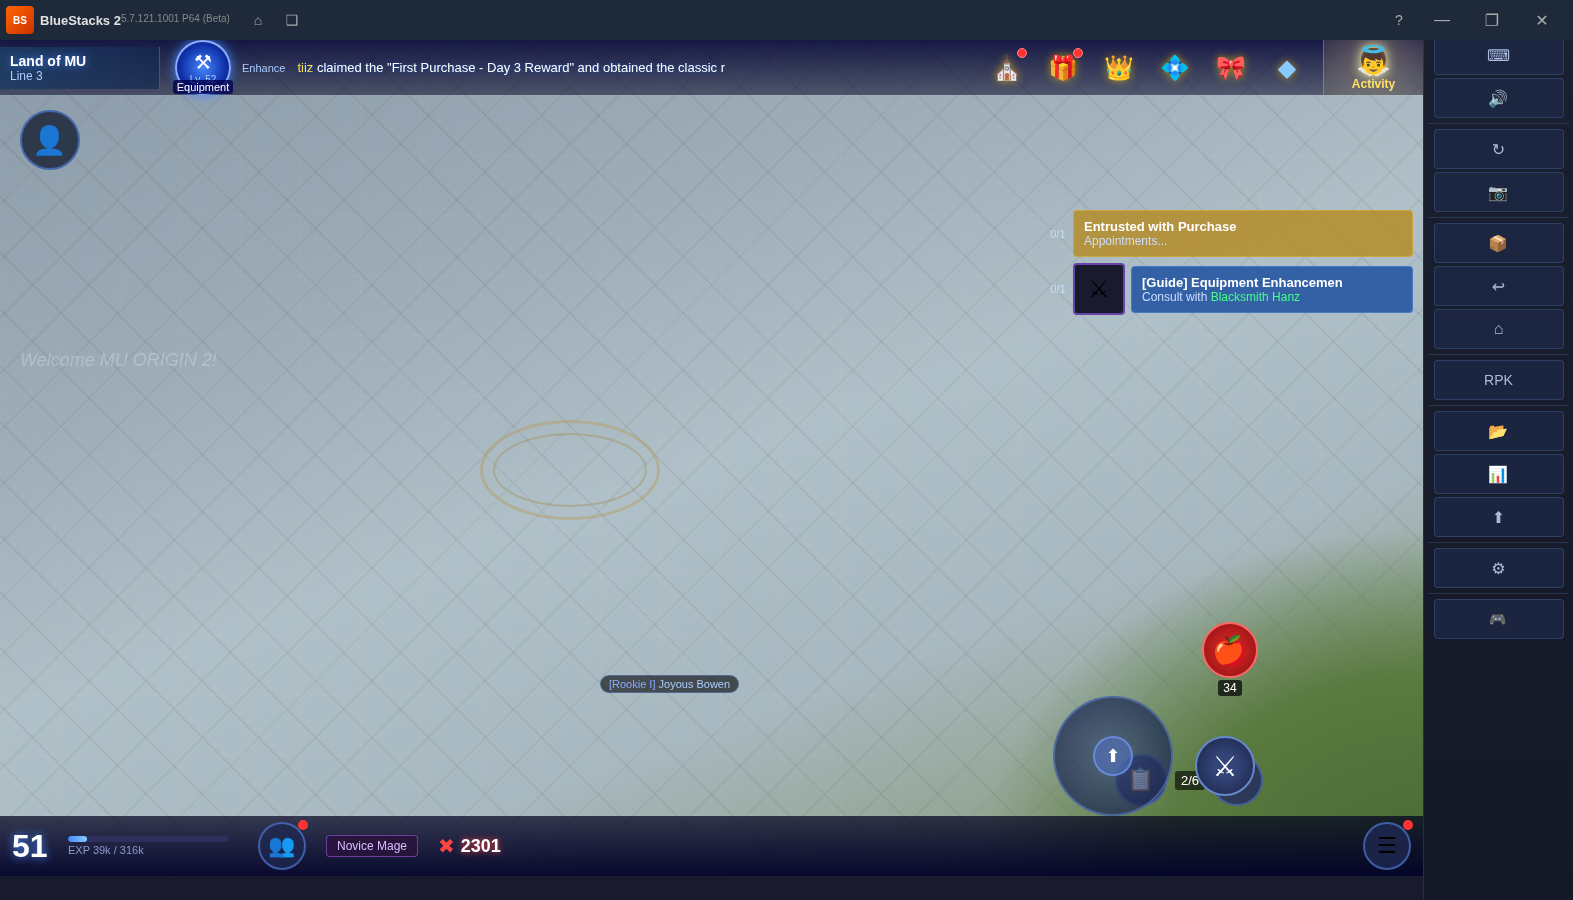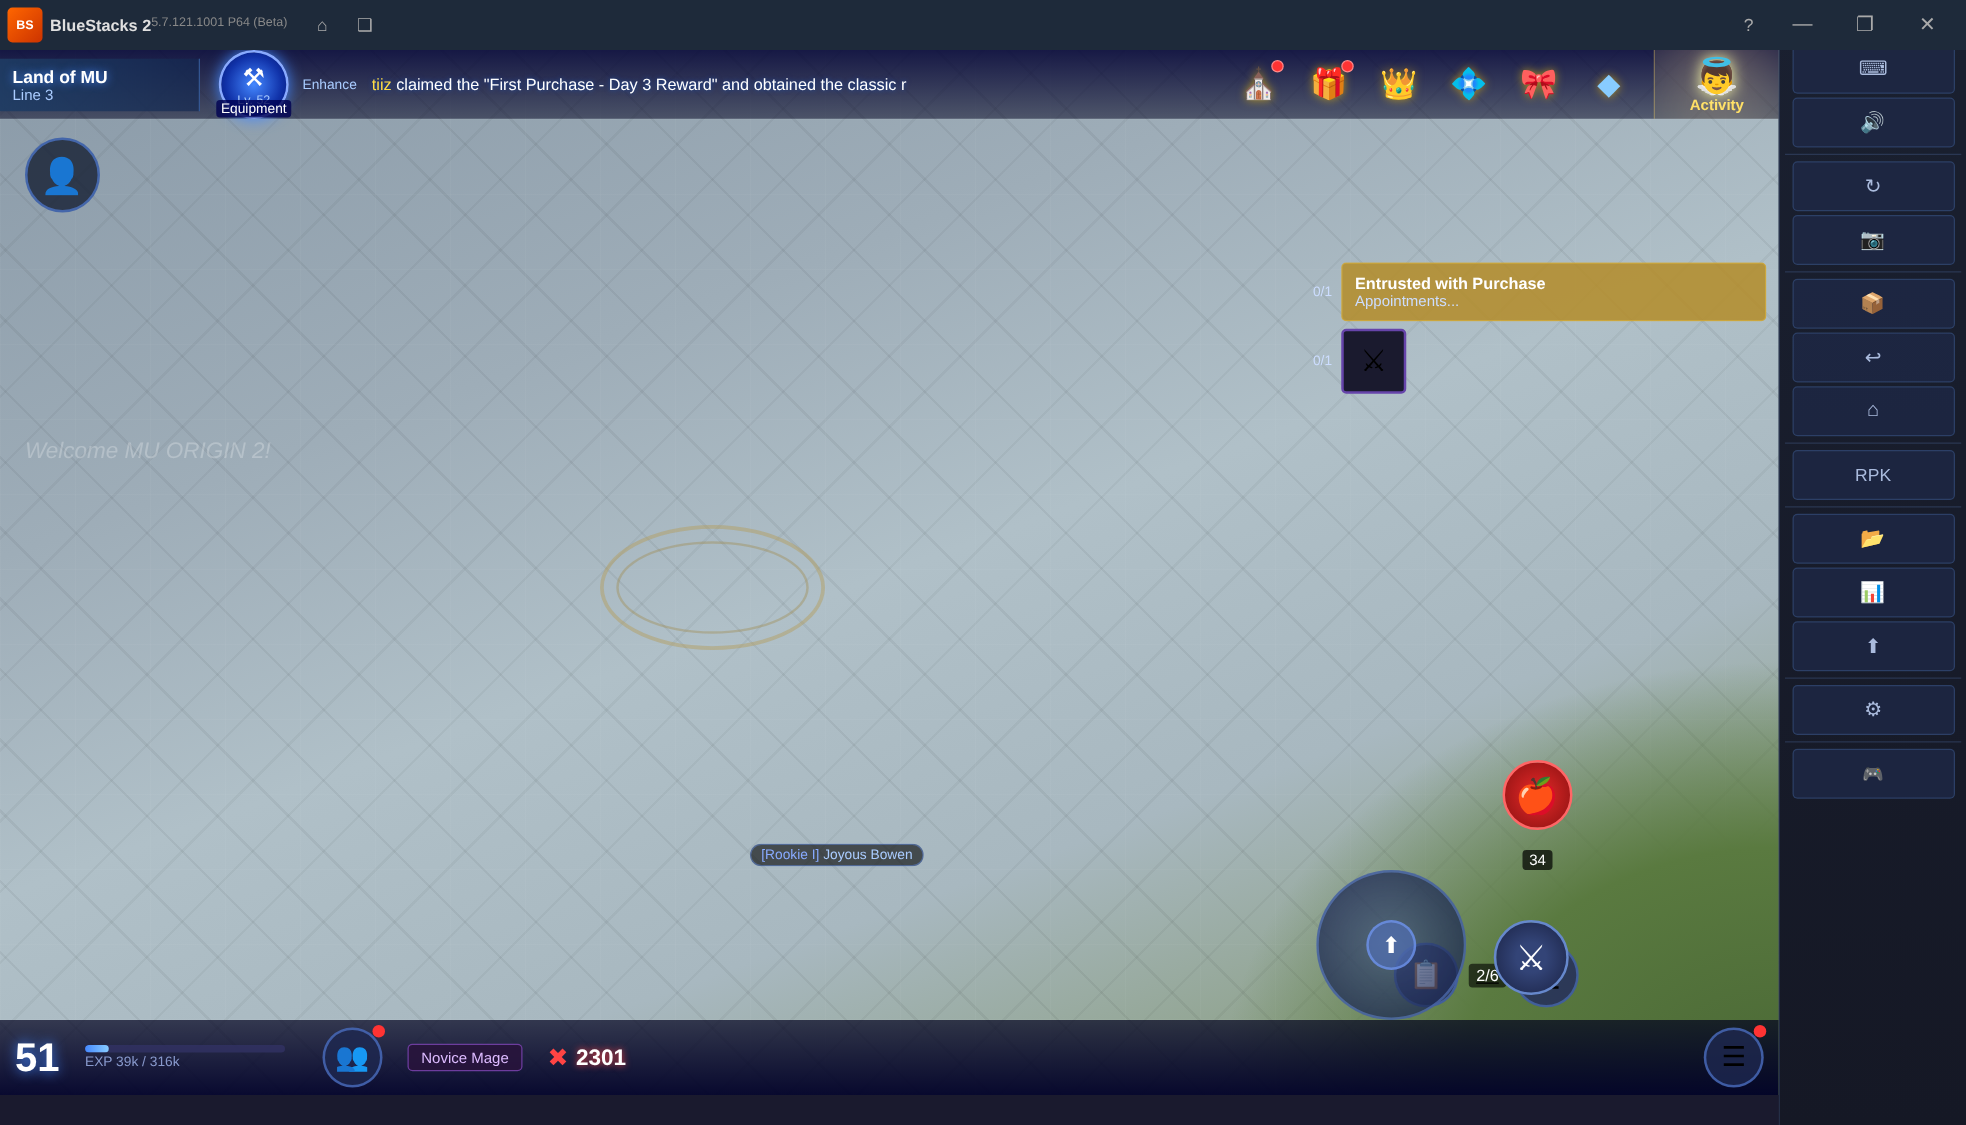--- a/index.html
+++ b/index.html
@@ -517,21 +517,21 @@
       border: 2px solid #ff6666;
       display: flex; align-items: center; justify-content: center;
       font-size: 28px;
     }
     .food-count {
       color: #fff;
       font-size: 12px;
       background: rgba(0,0,0,0.7);
       padding: 1px 5px;
       border-radius: 3px;
-      margin-top: 16px;
+      margin-top: 2px;
     }
 
     
     #auto-btn {
       position: absolute;
       bottom: 80px; right: 168px;
       display: flex; flex-direction: column;
       align-items: center;
       cursor: pointer;
     }
@@ -691,20 +691,26 @@
         <div class="quest-title">Entrusted with Purchase</div>
         <div class="quest-subtitle">Appointments...</div>
       </div>
     </div>
 
     <div class="quest-item">
       <span class="quest-counter">0/1</span>
       <div class="quest-icon-box">
         <span>⚔</span>
       </div>
+      <div class="quest-text-box blue">
+        <div class="quest-title">[Guide] Equipment Enhancemen</div>
+        <div class="quest-subtitle">
+          Consult with <span class="npc-name">Blacksmith Hanz</span>
+        </div>
+      </div>
     </div>
   </div>
 
 
   <div id="player-char">
     <div id="char-name-tag">
       <span class="tag-rank">[Rookie I]</span>
       <span>Joyous Bowen</span>
     </div>
   </div>
@@ -713,21 +719,21 @@
     <div class="food-circle">🍎</div>
     <span class="food-count">34</span>
   </div>
 
   <div id="combat-area">
     <div class="combat-btn-row">
       <div class="combat-btn-circle">
         <span>📋</span>
       </div>
       <div style="display:flex;flex-direction:column;gap:4px;">
-        <div style="display:flex;align-items:center;gap:6px;text-decoration:underline;">
+        <div style="display:flex;align-items:center;gap:6px;">
           <span class="combat-counter-text">2/6</span>
           <div class="combat-btn-circle">☰</div>
         </div>
       </div>
     </div>
   </div>
 
   <div id="dir-circle">
     <div class="dir-center">⬆</div>
   </div>

